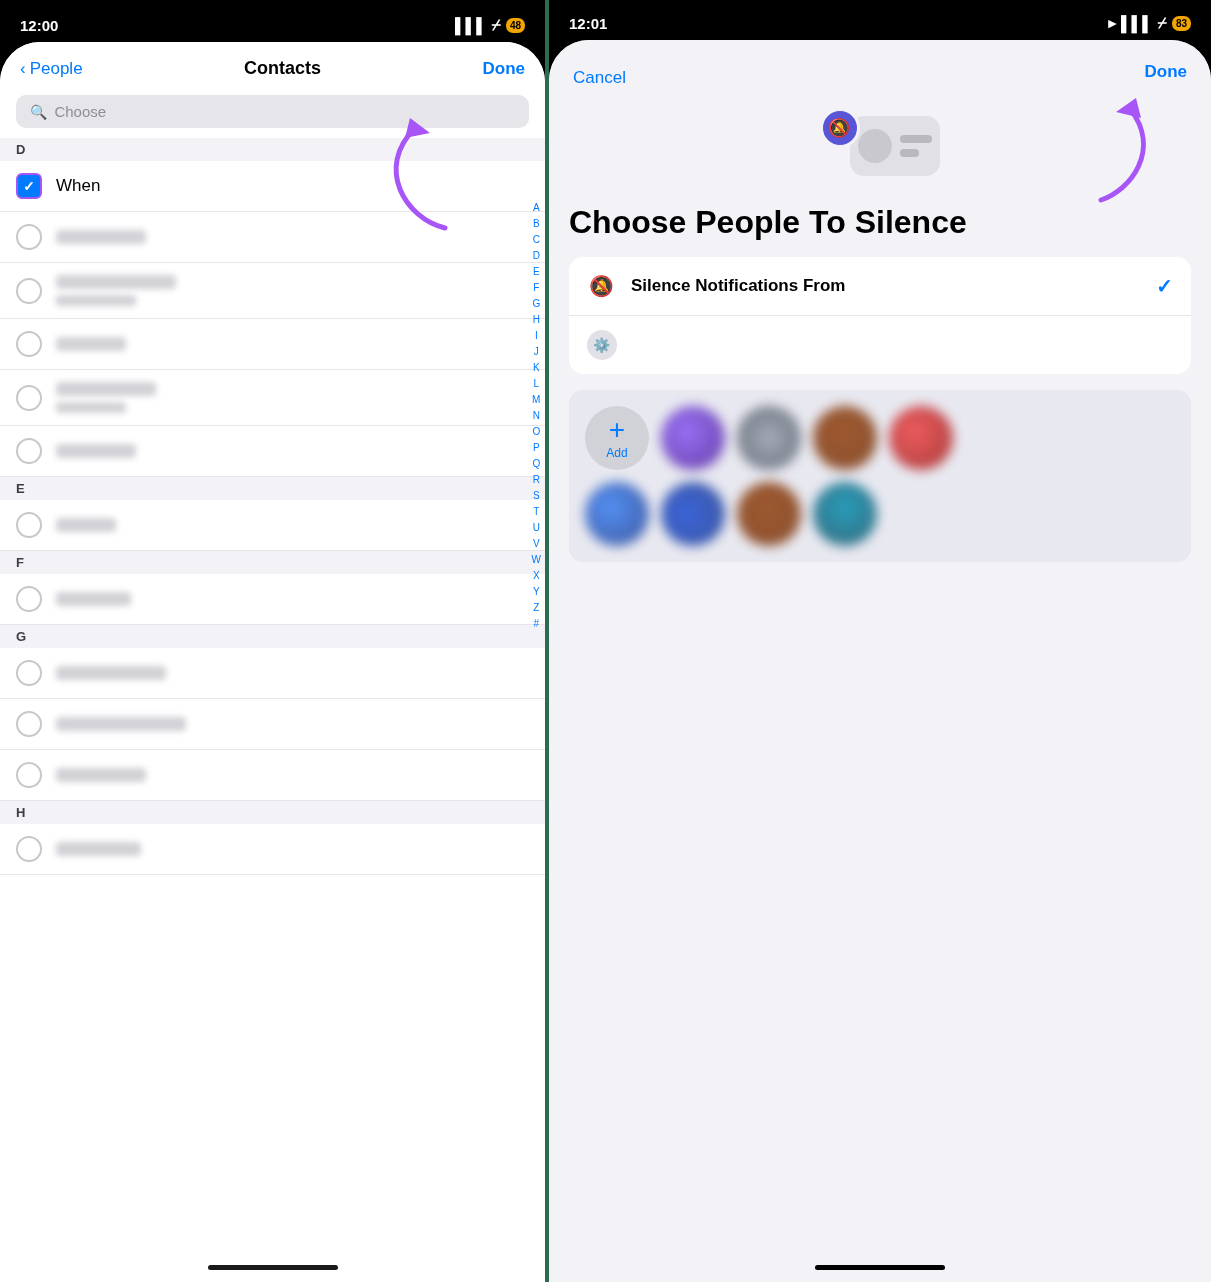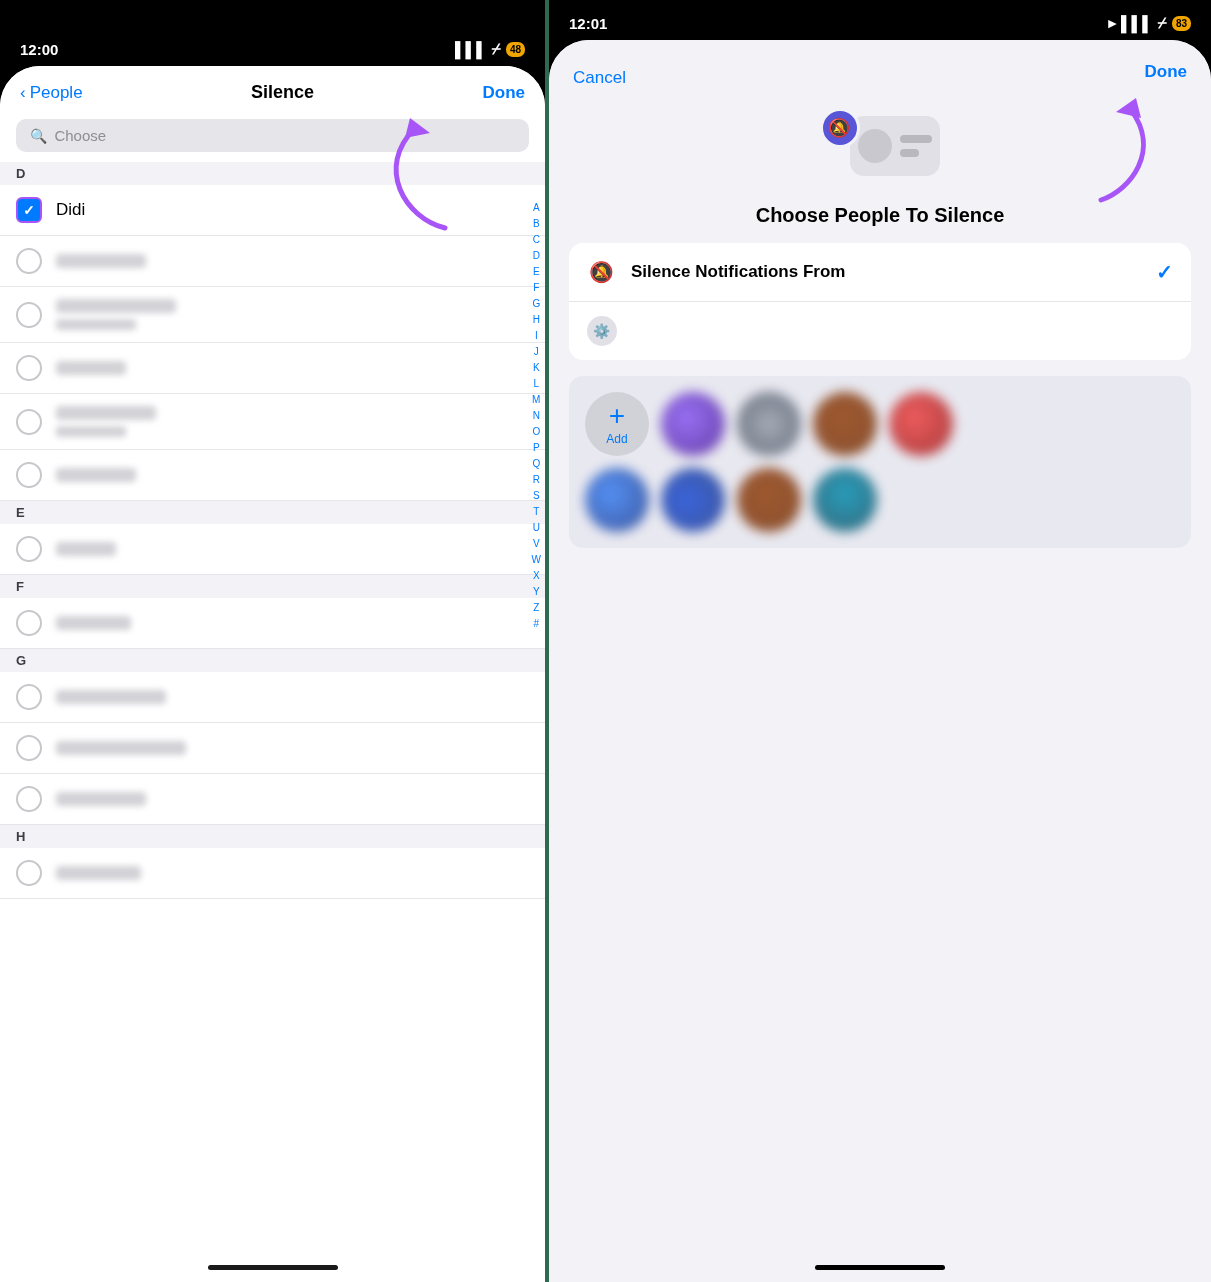--- a/index.html
+++ b/index.html
@@ -21,24 +21,23 @@
       display: flex;
       flex-direction: column;
       position: relative;
     }
     .status-bar-left {
       background: #000;
       color: #fff;
       display: flex;
       justify-content: space-between;
       align-items: center;
-      padding: 24px 20px 8px;
+      padding: 16px 20px 8px;
       font-size: 15px;
       font-weight: 600;
-      margin-top: 16px;
     }
     .status-icons {
       display: flex;
       align-items: center;
       gap: 5px;
     }
     .battery-badge {
       background: #f0a500;
       color: #000;
       font-size: 10px;
@@ -304,24 +303,24 @@
       border-radius: 50%;
       background: #5856d6;
       display: flex;
       align-items: center;
       justify-content: center;
       color: #fff;
       font-size: 18px;
       border: 3px solid #f2f2f7;
     }
     .main-title {
-      font-size: 20px;
+      font-size: 32px;
       font-weight: 800;
       color: #000;
-      text-align: center;
+      text-align: left;
       line-height: 1.15;
     }
     .options-card {
       background: #fff;
       border-radius: 14px;
       overflow: hidden;
     }
     .option-row {
       display: flex;
       align-items: center;
@@ -464,36 +463,36 @@
       <span class="battery-badge">48</span>
     </div>
   </div>
 
   <div class="screen-left">
     <div class="nav-bar">
       <div class="nav-back">
         <span>‹</span>
         <span>People</span>
       </div>
-      <span class="nav-title">Silence</span>
+      <span class="nav-title">Contacts</span>
       <span class="nav-done">Done</span>
     </div>
 
     <div class="search-bar">
       <span class="search-icon-glyph">🔍</span>
       <span>Choose</span>
     </div>
 
     <div class="section-header">D</div>
 
     <div class="contact-row checked-row">
       <div class="purple-border-checkbox">
         <span class="radio-check-mark">✓</span>
       </div>
-      <span class="contact-name">Didi</span>
+      <span class="contact-name">When</span>
     </div>
 
     <div class="contact-row">
       <div class="radio-outer"></div>
       <div class="contact-info">
         <div class="blurred-text" style="width:90px"></div>
       </div>
     </div>
     <div class="contact-row">
       <div class="radio-outer"></div>

